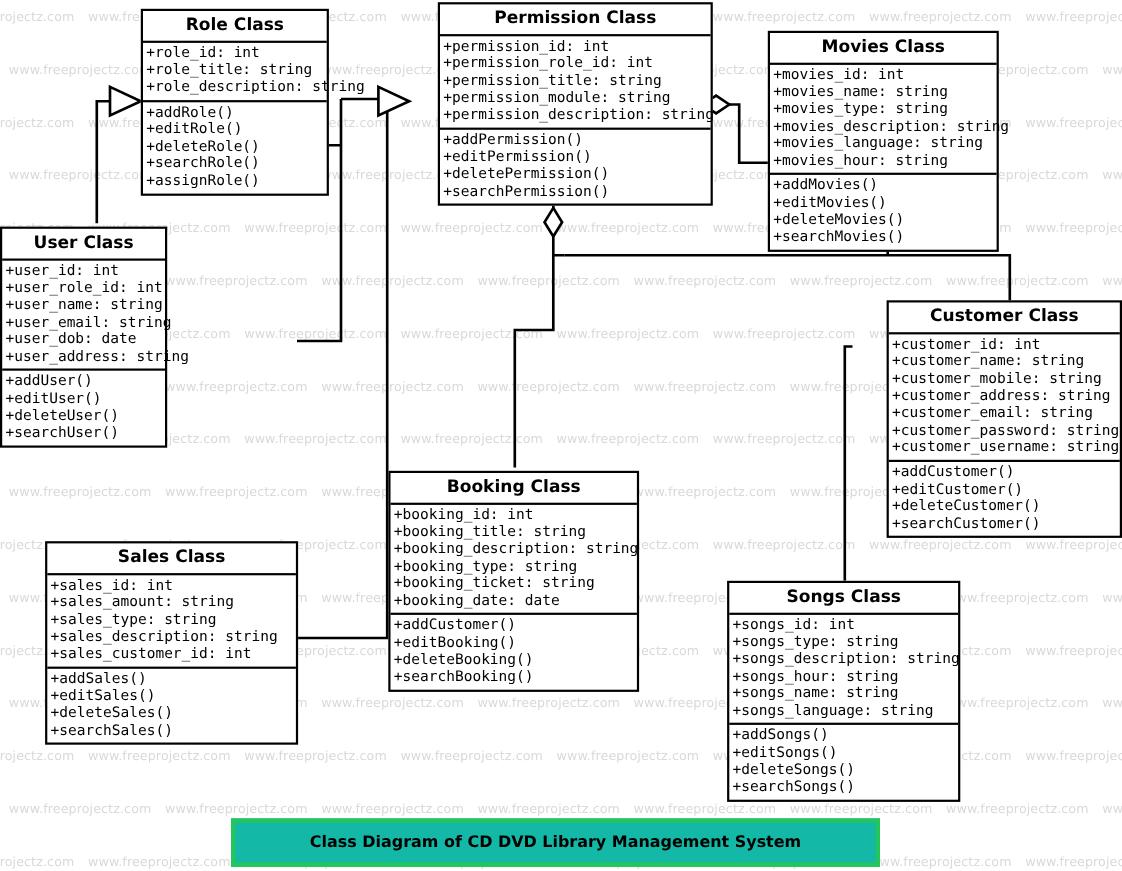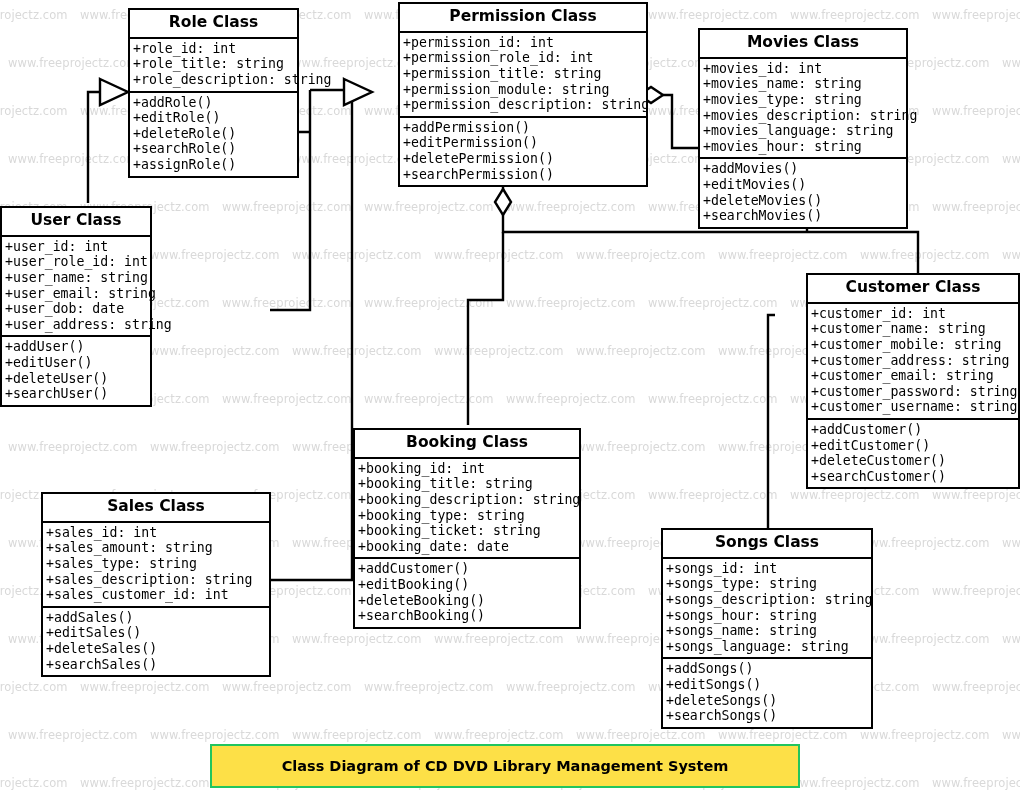--- a/index.html
+++ b/index.html
@@ -70,22 +70,22 @@
     line-height: 15.6px;
     color: #000;
     white-space: nowrap;
     padding-left: 1px;
   }
 
   
   #caption-box {
     position: absolute;
     z-index: 3;
-    background: #fde047;
-    border: 2px solid #22c55e;
+    background: #14b8a6;
+    border: 4px solid #22c55e;
     display: flex;
     align-items: center;
     justify-content: center;
   }
   #caption-text {
     font-family: "DejaVu Sans", sans-serif;
     font-weight: bold;
     font-size: 14.5px;
     color: #000;
     white-space: nowrap;

